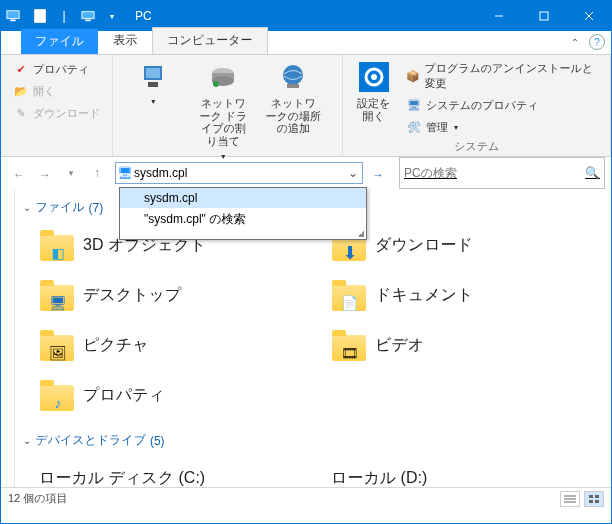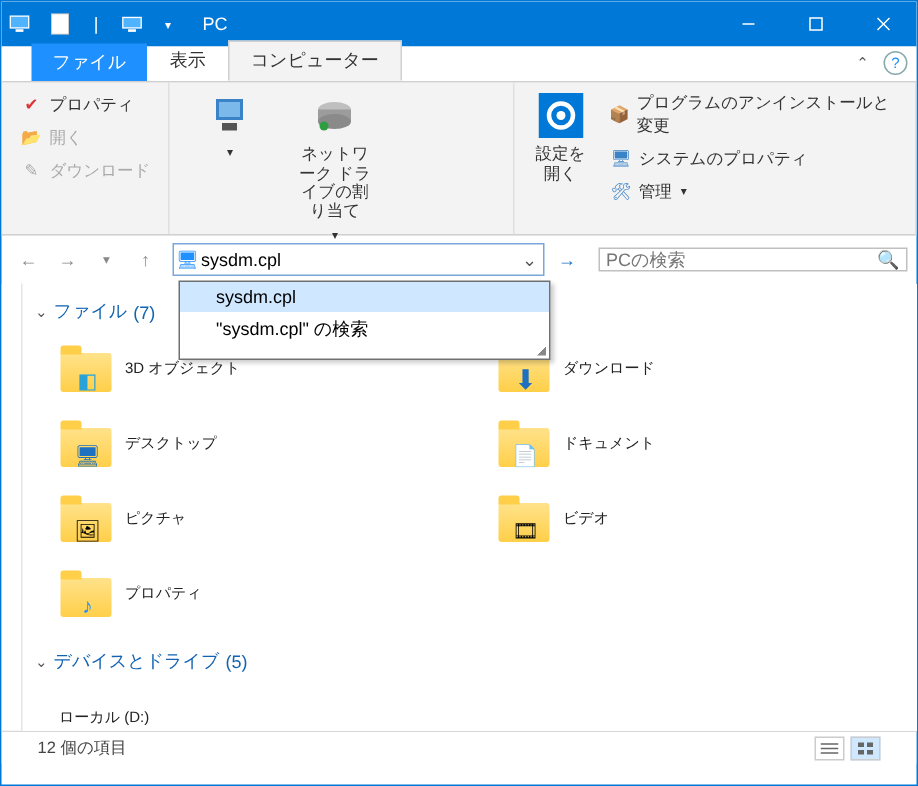--- a/index.html
+++ b/index.html
@@ -36,39 +36,39 @@
 .addrbox { margin-left:4px; height:22px; border:1px solid #7aa7d8; display:flex; align-items:center; flex:0 0 248px; min-width:248px; position:relative; background: #fff;}
 .addrbox .pcico { width:18px; text-align:center; color:#1e90ff;}
 .addrbox input { border:none; outline:none; font-size:12px; flex:1; }
 .addrbox .addrdrop { width:18px; text-align:center; color:#555;}
 .dropdown { position:absolute; left:118px; top:30px; width:248px; border:1px solid #707070; background:#fff; box-shadow:2px 2px 3px rgba(0,0,0,.2); z-index:50; font-size:12px;}
 .dropdown .dd-item { padding:3px 8px 3px 24px; }
 .dropdown .dd-item.sel { background:#cfe8ff; }
 .dropdown .dd-grip { height:8px; position:relative; }
 .dropdown .dd-grip::after { content:""; position:absolute; right:2px; bottom:2px; width:6px; height:6px; background:linear-gradient(135deg,transparent 50%,#888 50%);}
 .gobtn { width:22px; height:22px; display:flex; align-items:center; justify-content:center; color:#1e70c1; margin-left:2px;}
-.searchbox { margin-left:8px; height:16px; border:1px solid #c0c0c0; flex:1; display:flex; align-items:center; padding:0 4px; min-width:160px; background:#fff;}
+.searchbox { margin-left:8px; height:32px; border:1px solid #c0c0c0; flex:1; display:flex; align-items:center; padding:0 4px; min-width:160px; background:#fff;text-decoration:underline;}
 .searchbox input { border:none; outline:none; font-size:12px; flex:1; color:#777;}
 .searchbox .sico { color:#555; }
 
 .content { height:298px; display:flex; }
 .navsplit { width:14px; border-right:1px solid #e5e5e5; background:#fff;}
 .pane { flex:1; overflow:auto; padding:6px 8px; background:#fff;}
 .section-h { display:flex; align-items:center; gap:4px; color:#1363b1; font-size:12px; margin:4px 0 8px 0;}
 .section-h .chev { font-size:10px; color:#555;}
 .section-h .count { color:#1363b1; }
 .grid { display:grid; grid-template-columns: repeat(2, 1fr); gap:8px 20px; margin-left:16px; margin-bottom:16px;}
 .item { display:flex; align-items:center; gap:8px; height:42px;}
 .item .fico { width:36px; height:36px; position:relative; }
 .folder { width:34px; height:26px; background:linear-gradient(#ffe28a,#ffcf49); border-radius:2px; position:absolute; bottom:2px; left:1px; }
 .folder::before { content:""; position:absolute; top:-5px; left:0; width:14px; height:6px; background:#ffcf49; border-radius:2px 2px 0 0;}
 .overlay { position:absolute; width:20px; height:20px; bottom:0px; left:9px; display:flex; align-items:center; justify-content:center; font-size:14px; }
-.lbl { font-size:10px; color:#222; }
-
-.statusbar { height:22px; border-top:1px solid #d8d8d8; display:flex; align-items:center; padding:0 24px; font-size:11px; color:#444; background:#fff;}
+.lbl { font-size:16px; color:#222; }
+
+.statusbar { height:22px; border-top:1px solid #d8d8d8; display:flex; align-items:center; padding:0 7px; font-size:11px; color:#444; background:#fff;}
 .statusbar .right { margin-left:auto; display:flex; gap:4px;}
 .viewbtn { width:20px; height:16px; border:1px solid #ccc; display:flex; align-items:center; justify-content:center;}
 </style>
 </head>
 <body>
 
 <div class="titlebar">
   <div class="tb-left">
     <span class="tb-ico">
       <svg width="14" height="14" viewBox="0 0 16 16">
@@ -161,20 +161,30 @@
             <svg width="30" height="30" viewBox="0 0 30 30">
               <ellipse cx="15" cy="11" rx="11" ry="5" fill="#bfbfbf"></ellipse>
               <rect x="4" y="11" width="22" height="8" fill="#9c9c9c"></rect>
               <ellipse cx="15" cy="19" rx="11" ry="5" fill="#8a8a8a"></ellipse>
               <circle cx="8" cy="22" r="3" fill="#2e9e42"></circle>
             </svg>
           </span>
         <span>ネットワーク ドライブの割り当て</span>
           <span style="font-size:8px;">▾</span>
       </div>
+      <div class="rbtn big">
+        <span class="ico">
+            <svg width="30" height="30" viewBox="0 0 30 30">
+              <circle cx="15" cy="13" r="10" fill="#3b83c7"></circle>
+              <path d="M6 12 Q15 5 24 12 M6 14 Q15 21 24 14" stroke="#bde" fill="none"></path>
+              <rect x="9" y="22" width="12" height="4" fill="#888"></rect>
+            </svg>
+          </span>
+        <span>ネットワークの場所の追加</span>
+      </div>
     </div>
     <div class="glabel">ネットワーク</div>
   </div>
 
   <div class="group" style="flex:1;">
     <div class="gbody">
       <div class="rbtn big" style="width:48px;">
         <span class="ico">
             <svg width="30" height="30" viewBox="0 0 30 30">
               <rect width="30" height="30" fill="#0078d7"></rect>
@@ -193,20 +203,21 @@
             <span class="ico" style="color:#3b83c7;">🖥</span>
             <span>システムのプロパティ</span>
           </div>
         <div class="rbtn">
             <span class="ico" style="color:#3b83c7;">🛠</span>
             <span>管理</span>
             <span style="font-size:8px;margin-left:2px;">▾</span>
           </div>
       </div>
     </div>
+    <div class="glabel">システム</div>
   </div>
 </div>
 
 <div class="navbar">
   <div class="navbtn">←</div>
   <div class="navbtn">→</div>
   <div class="navbtn" style="font-size:9px;">▾</div>
   <div class="navbtn">↑</div>
   <div class="addrbox">
     <span class="pcico">🖥</span>
@@ -288,20 +299,23 @@
       </div>
     </div>
 
     <div class="section-h">
       <span class="chev">⌄</span>
       <span>デバイスとドライブ</span>
       <span class="count">(5)</span>
     </div>
     <div class="grid" style="color:#888;">
       <div class="item">
+          <div class="lbl">ローカル ディスク (C:)</div>
+        </div>
+      <div class="item">
           <div class="lbl">ローカル (D:)</div>
         </div>
     </div>
 
   </div>
 </div>
 
 <div class="statusbar">
   <span>12 個の項目</span>
   <div class="right">

